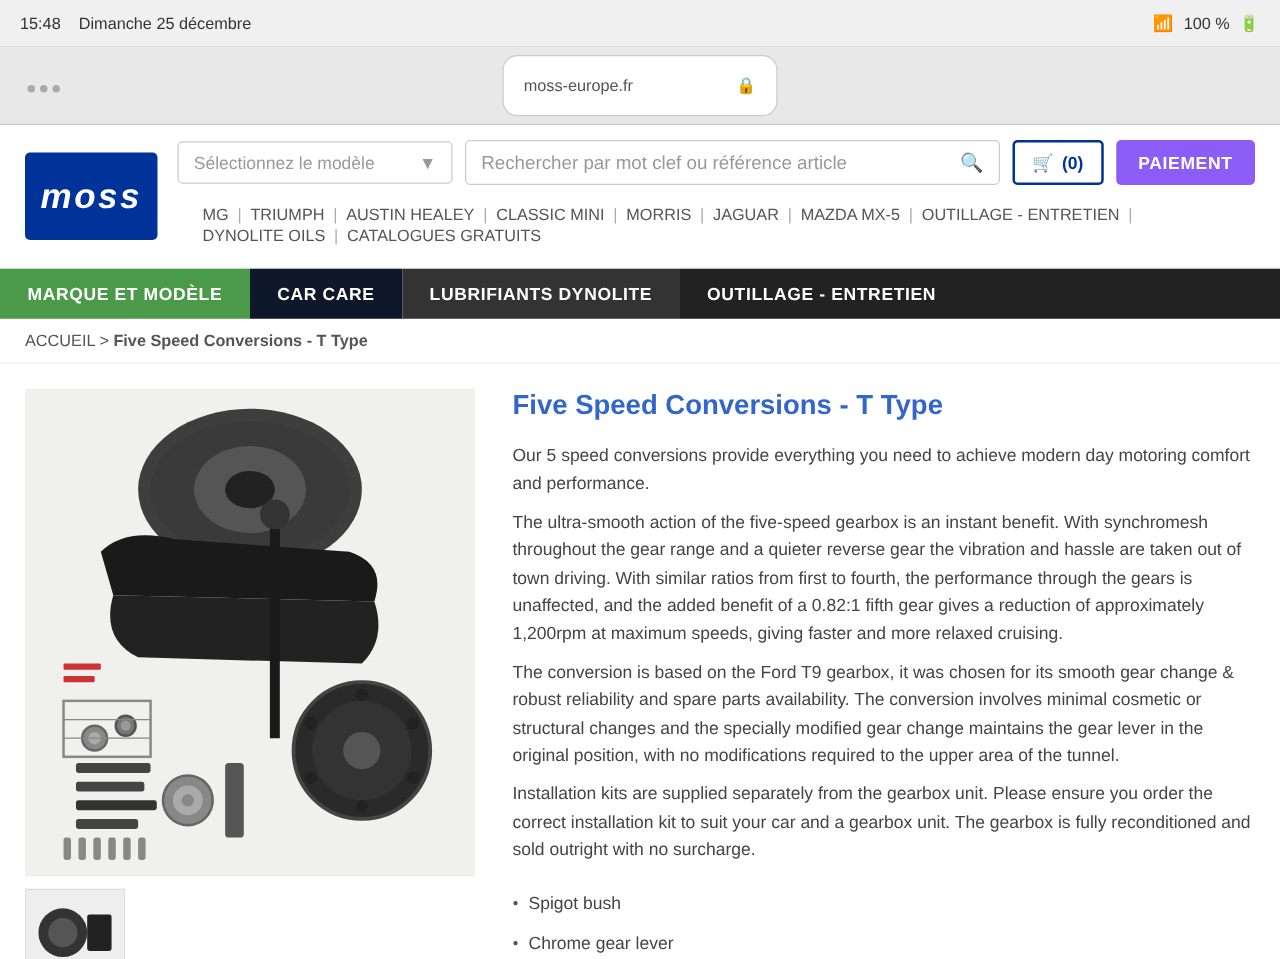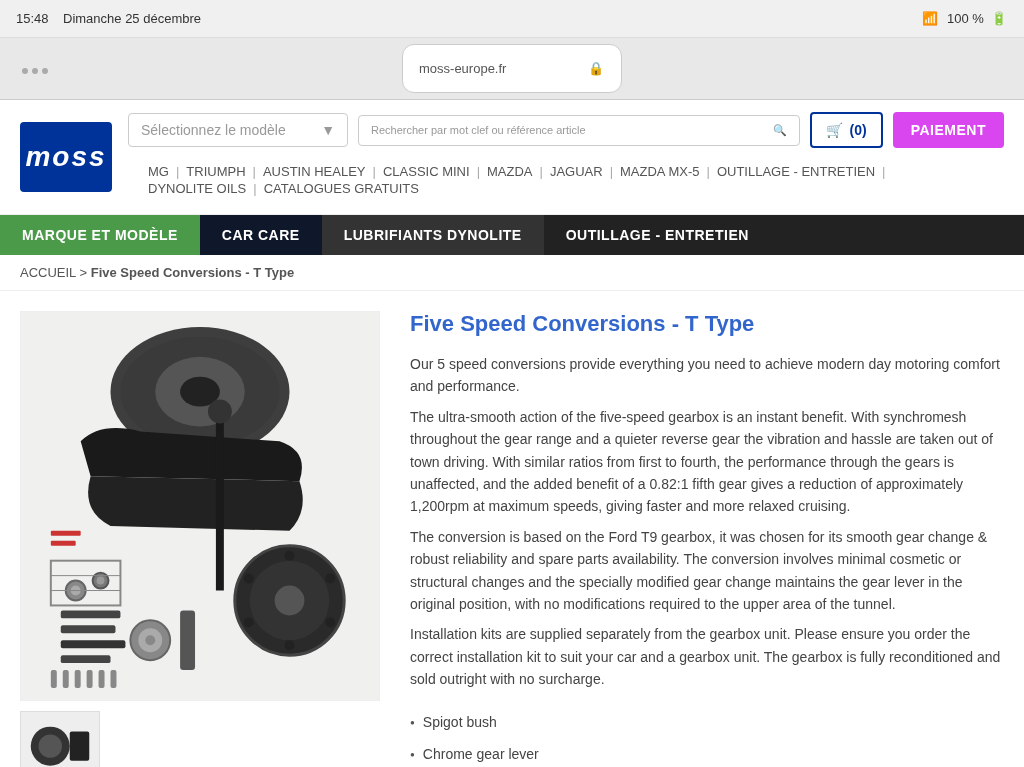--- a/index.html
+++ b/index.html
@@ -60,21 +60,21 @@
     
     .header {
       padding: 12px 20px;
       display: flex;
       align-items: center;
       gap: 16px;
       border-bottom: 1px solid #eee;
     }
     .logo-box {
       background: #003399;
-      width: 92px;
+      width: 106px;
       height: 70px;
       display: flex;
       align-items: center;
       justify-content: center;
       border-radius: 4px;
       flex-shrink: 0;
     }
     .logo-text {
       color: #fff;
       font-size: 28px;
@@ -107,40 +107,40 @@
     }
     .search-box {
       display: flex;
       align-items: center;
       border: 1px solid #ccc;
       border-radius: 4px;
       padding: 8px 12px;
       background: #fff;
       flex: 1;
       color: #999;
-      font-size: 11px;
+      font-size: 15px;
     }
     .search-box span.search-icon-unicode {
       margin-left: auto;
       color: #555;
     }
     .cart-btn {
       display: flex;
       align-items: center;
       gap: 6px;
       border: 2px solid #003399;
       border-radius: 4px;
       padding: 8px 14px;
       color: #003399;
       font-size: 14px;
       font-weight: bold;
       background: #fff;
     }
     .paiement-btn {
-      background: #d946ef;
+      background: #8b5cf6;
       color: #fff;
       border: none;
       border-radius: 4px;
       padding: 10px 18px;
       font-size: 14px;
       font-weight: bold;
       letter-spacing: 0.5px;
     }
 
     
@@ -362,21 +362,21 @@
 
     <div class="top-nav">
       <a href="#">MG</a>
       <span class="separator">|</span>
       <a href="#">TRIUMPH</a>
       <span class="separator">|</span>
       <a href="#">AUSTIN HEALEY</a>
       <span class="separator">|</span>
       <a href="#">CLASSIC MINI</a>
       <span class="separator">|</span>
-      <a href="#">MAZDA</a>
+      <a href="#">MORRIS</a>
       <span class="separator">|</span>
       <a href="#">JAGUAR</a>
       <span class="separator">|</span>
       <a href="#">MAZDA MX-5</a>
       <span class="separator">|</span>
       <a href="#">OUTILLAGE - ENTRETIEN</a>
       <span class="separator">|</span>
       <a href="#">DYNOLITE OILS</a>
       <span class="separator">|</span>
       <a href="#">CATALOGUES GRATUITS</a>

